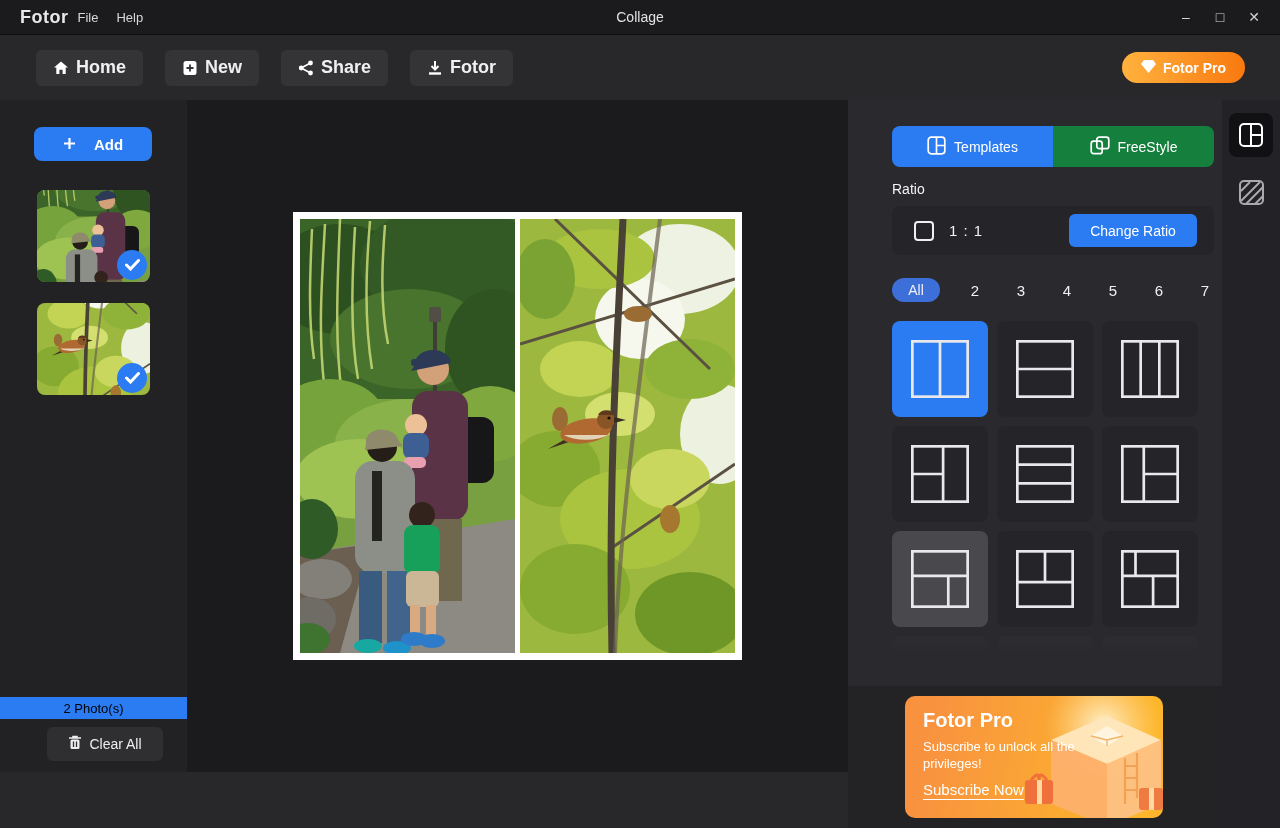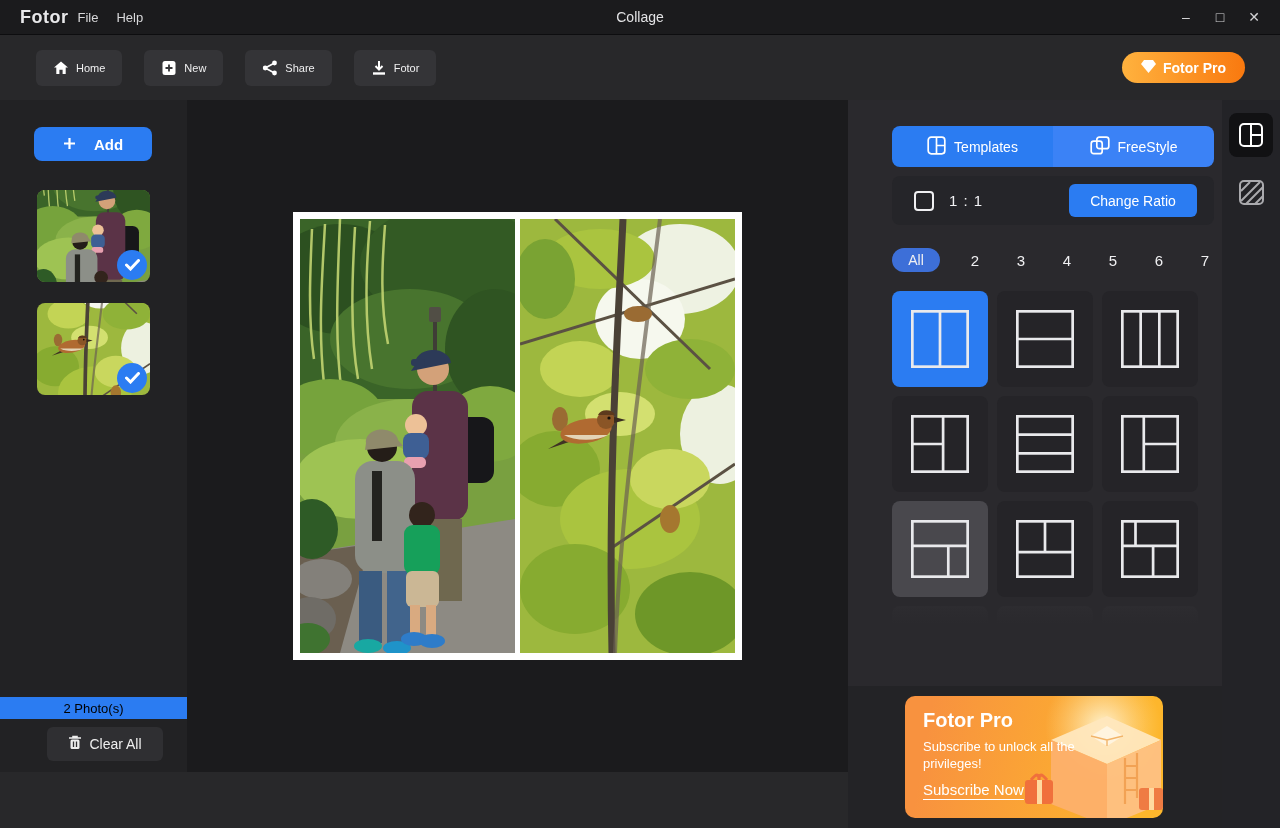--- a/index.html
+++ b/index.html
@@ -14,21 +14,21 @@
   .logo { font-size:18px; font-weight:bold; margin-left:20px; letter-spacing:.5px; }
   .menu { font-size:13px; color:#d8d8da; padding:4px 9px; cursor:default; }
   .menu:first-of-type { margin-left:27px; }
   .win-title { position:absolute; left:50%; transform:translateX(-50%); font-size:14px; color:#e2e2e4; }
   .win-controls { position:absolute; right:14px; display:flex; gap:10px; }
   .win-btn { width:24px; text-align:center; font-size:14px; color:#d2d2d4; cursor:default; }
 
   
   .toolbar { grid-row:2; grid-column:1/5; background:#28282a; display:flex; align-items:center; }
   .tb-btn { display:flex; align-items:center; gap:7px; height:36px; padding:0 17px; margin-right:22px;
-            background:#343437; border-radius:6px; color:#f0f0f1; font-size:11px; font-weight:normal; cursor:pointer; }
+            background:#343437; border-radius:6px; color:#f0f0f1; font-size:18px; font-weight:bold; cursor:pointer; }
   .tb-btn:first-child { margin-left:36px; }
   .tb-btn svg { display:block; }
   .pro-pill { margin-left:auto; margin-right:35px; height:31px; padding:0 19px; border-radius:16px;
               display:flex; align-items:center; gap:7px; color:#fff; font-size:14px; font-weight:bold;
               background:linear-gradient(90deg,#ffb23e,#f9790f); cursor:pointer; }
 
   
   .sidebar { grid-row:3; grid-column:1; background:#222224; display:flex; flex-direction:column; }
   .add-btn { width:118px; height:34px; margin:27px auto 0 34px; border-radius:8px; background:#2b7cf2;
              color:#fff; font-size:15px; font-weight:bold; display:flex; align-items:center; justify-content:center; gap:18px; cursor:pointer; }
@@ -47,21 +47,21 @@
   .collage { width:449px; height:448px; background:#ffffff; padding:7px; display:flex; gap:5px; }
   .collage svg.photo { width:215px; height:434px; display:block; }
 
   
   .rightpanel { grid-row:3/5; grid-column:3; display:flex; flex-direction:column; }
   .panel-top { height:586px; background:#2a292d; padding:26px 24px 0 44px; overflow:hidden; }
   .panel-bottom { flex:1; background:#232326; }
 
   .tabs { width:322px; height:41px; border-radius:8px; overflow:hidden; display:flex; }
   .tab { flex:1; display:flex; align-items:center; justify-content:center; gap:8px;
-         font-size:14px; color:#fff; background:#3b82f6; cursor:pointer; }
+         font-size:14px; color:#fff; background:#15803d; cursor:pointer; }
   .tab.active { background:#2b7cf2; }
 
   .ratio-label { margin-top:14px; font-size:14px; color:#f2f2f4; }
   .ratio-row { margin-top:9px; width:322px; height:49px; background:#252529; border-radius:8px;
                display:flex; align-items:center; position:relative; }
   .ratio-sq { width:20px; height:20px; border:2px solid #f0f0f2; border-radius:4px; margin-left:22px; }
   .ratio-val { margin-left:15px; font-size:15px; color:#f2f2f4; letter-spacing:1px; }
   .ratio-btn { position:absolute; right:17px; width:128px; height:33px; border-radius:6px; background:#2b7cf2;
                color:#fff; font-size:14px; display:flex; align-items:center; justify-content:center; cursor:pointer;text-align:center; }
 
@@ -327,20 +327,21 @@
           <span><svg width="20" height="19" viewBox="0 0 20 19">
                 <g stroke="#fff" stroke-width="1.7" fill="none">
                   <rect x="1.2" y="5.2" width="11" height="12.5" rx="2.5"></rect>
                   <rect x="6.8" y="1.2" width="12" height="11.5" rx="2.5"></rect>
                 </g>
               </svg></span>
           <span>FreeStyle</span>
         </div>
       </div>
 
+      <div class="ratio-label">Ratio</div>
       <div class="ratio-row">
         <span class="ratio-sq"></span>
         <span class="ratio-val">1 : 1</span>
         <span class="ratio-btn">Change Ratio</span>
       </div>
 
       <div class="filter-row">
           <span class="filter-opt selected">All</span>
           <span class="filter-opt">2</span>
           <span class="filter-opt">3</span>

